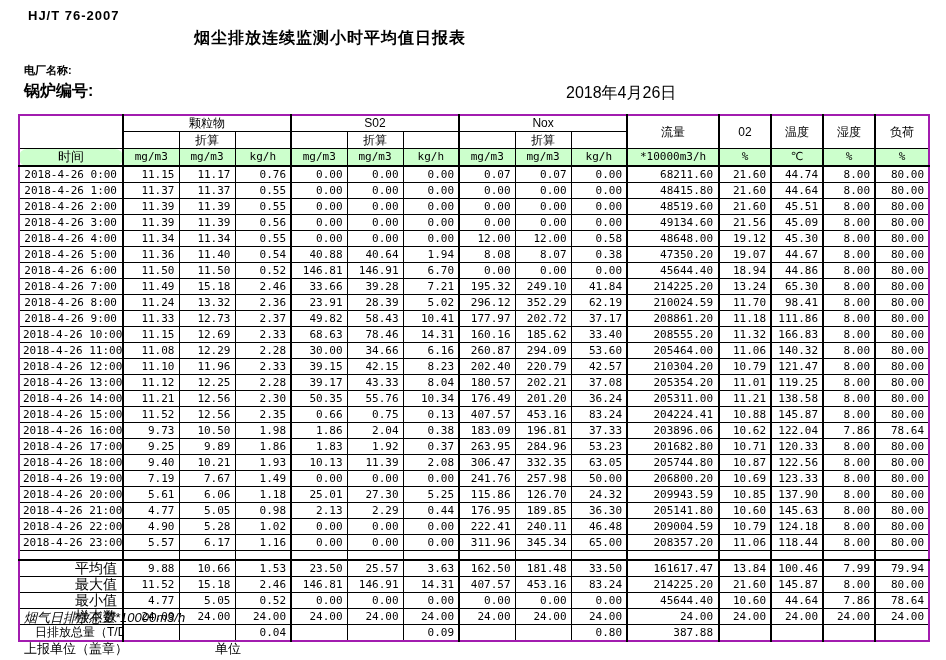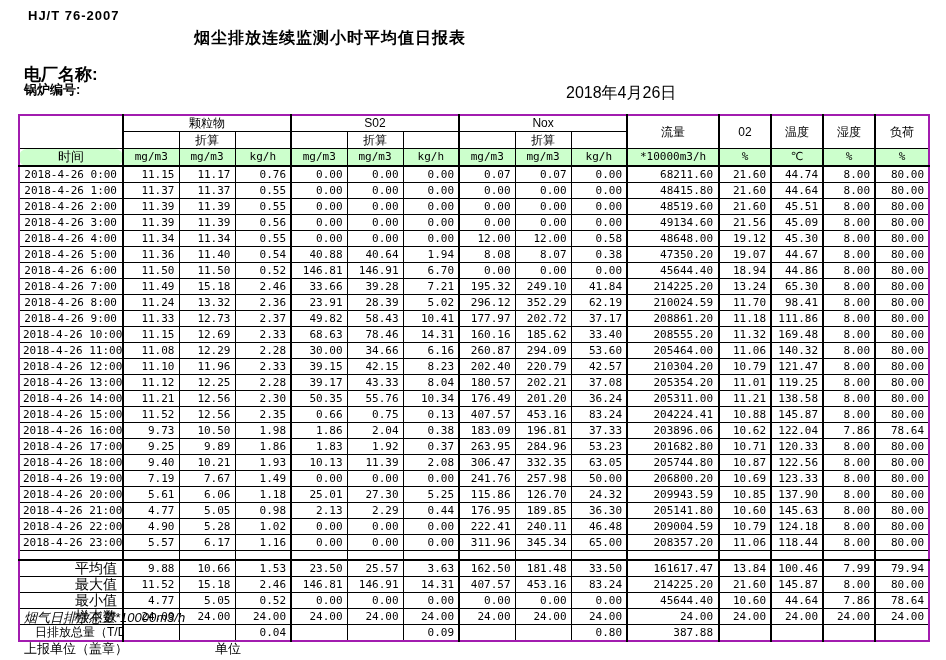--- a/index.html
+++ b/index.html
@@ -3,22 +3,22 @@
 <meta charset="utf-8">
 <style>
   html,body{margin:0;padding:0;}
   body{
     width:946px;height:660px;position:relative;background:#ffffff;
     font-family:"Liberation Sans","DejaVu Sans",sans-serif;color:#000;
   }
   .abs{position:absolute;}
   #std{left:28px;top:8px;font-size:13px;font-weight:bold;letter-spacing:1px;}
   #title{left:0;top:28px;width:660px;text-align:center;font-size:16px;font-weight:bold;letter-spacing:1px;}
-  #plant{left:24px;top:63px;font-size:17px;font-weight:bold;}
-  #boiler{left:24px;top:81px;font-size:13px;font-weight:bold;}
+  #plant{left:24px;top:63px;font-size:11px;font-weight:bold;}
+  #boiler{left:24px;top:81px;font-size:16px;font-weight:bold;}
   #date{left:566px;top:83px;font-size:16px;}
   #report-table-wrap{left:18px;top:114px;}
   table{border-collapse:collapse;table-layout:fixed;width:910px;border:2px solid #a21caf;}
   td{border:1px solid #000;padding:0 3px;height:15px;line-height:1.05;font-size:11px;
      font-family:"DejaVu Sans Mono","Liberation Mono",monospace;overflow:hidden;white-space:nowrap;}
   .cjk{font-family:"Liberation Sans","DejaVu Sans",sans-serif;}
   .ghead{text-align:center;font-size:12px;}
   .units td{background:var(--green,#ccffcc);text-align:center;border-bottom:2px solid #000;}
   .units .time-h{font-size:13px;border-radius:8px;}
   .gb{border-left:2px solid #000;}
@@ -278,21 +278,21 @@
           <td class="num">12.69</td>
           <td class="num">2.33</td>
           <td class="num gb">68.63</td>
           <td class="num">78.46</td>
           <td class="num">14.31</td>
           <td class="num gb">160.16</td>
           <td class="num">185.62</td>
           <td class="num">33.40</td>
           <td class="num gb flow">208555.20</td>
           <td class="num gb">11.32</td>
-          <td class="num gb">169.48</td>
+          <td class="num gb">166.83</td>
           <td class="num gb">8.00</td>
           <td class="num gb">80.00</td>
         </tr>
         <tr>
           <td class="time-cell">2018-4-26 11:00</td>
           <td class="num gb">11.08</td>
           <td class="num">12.29</td>
           <td class="num">2.28</td>
           <td class="num gb">30.00</td>
           <td class="num">34.66</td>

